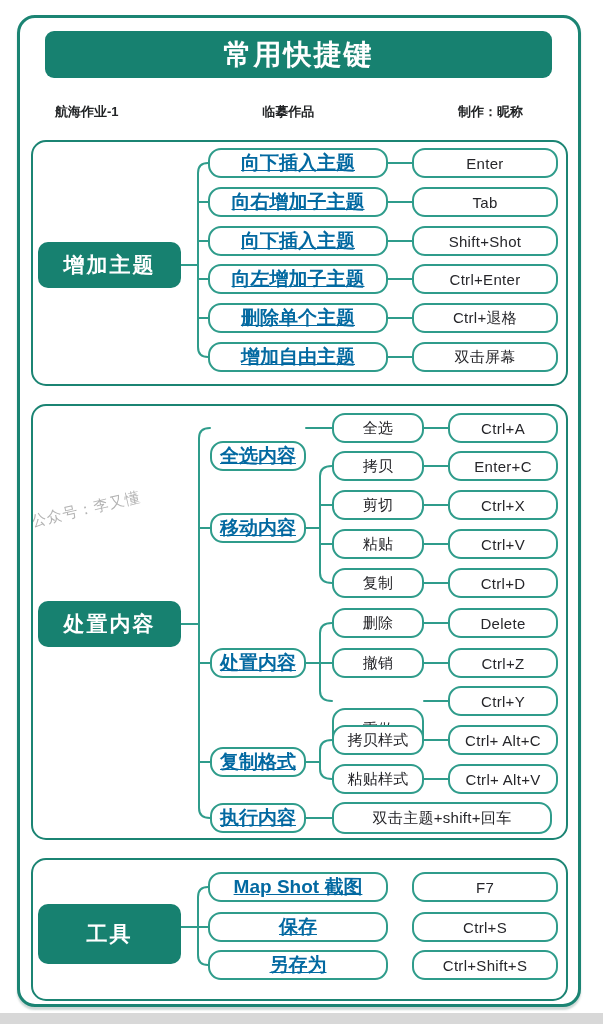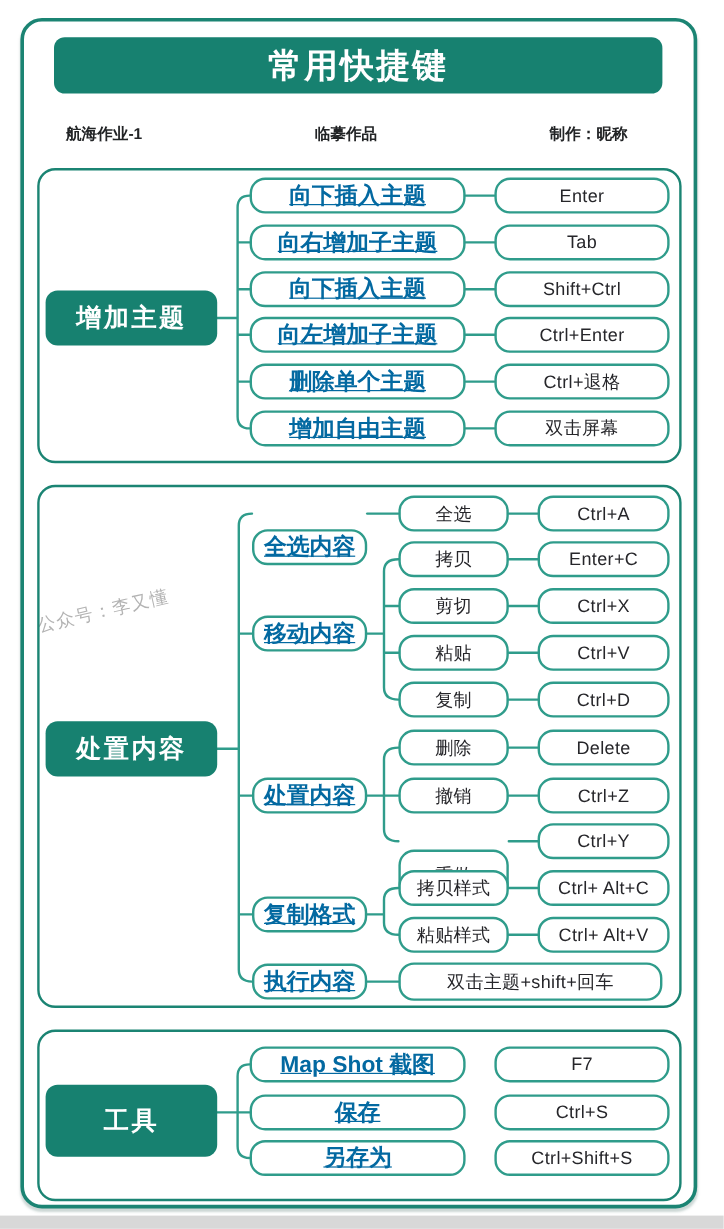--- a/index.html
+++ b/index.html
@@ -111,21 +111,21 @@
     <span class="lbl">向右增加子主题</span>
   </div>
 <div class="box" style="left:412px;top:187px;width:146px;height:30px;">
     <span class="key">Tab</span>
   </div>
 
 <div class="box" style="left:208px;top:226px;width:180px;height:30px;">
     <span class="lbl">向下插入主题</span>
   </div>
 <div class="box" style="left:412px;top:226px;width:146px;height:30px;">
-    <span class="key">Shift+Ctrl</span>
+    <span class="key">Shift+Shot</span>
   </div>
 
 <div class="box" style="left:208px;top:264px;width:180px;height:30px;">
     <span class="lbl">向左增加子主题</span>
   </div>
 <div class="box" style="left:412px;top:264px;width:146px;height:30px;">
     <span class="key">Ctrl+Enter</span>
   </div>
 
 <div class="box" style="left:208px;top:303px;width:180px;height:30px;">

